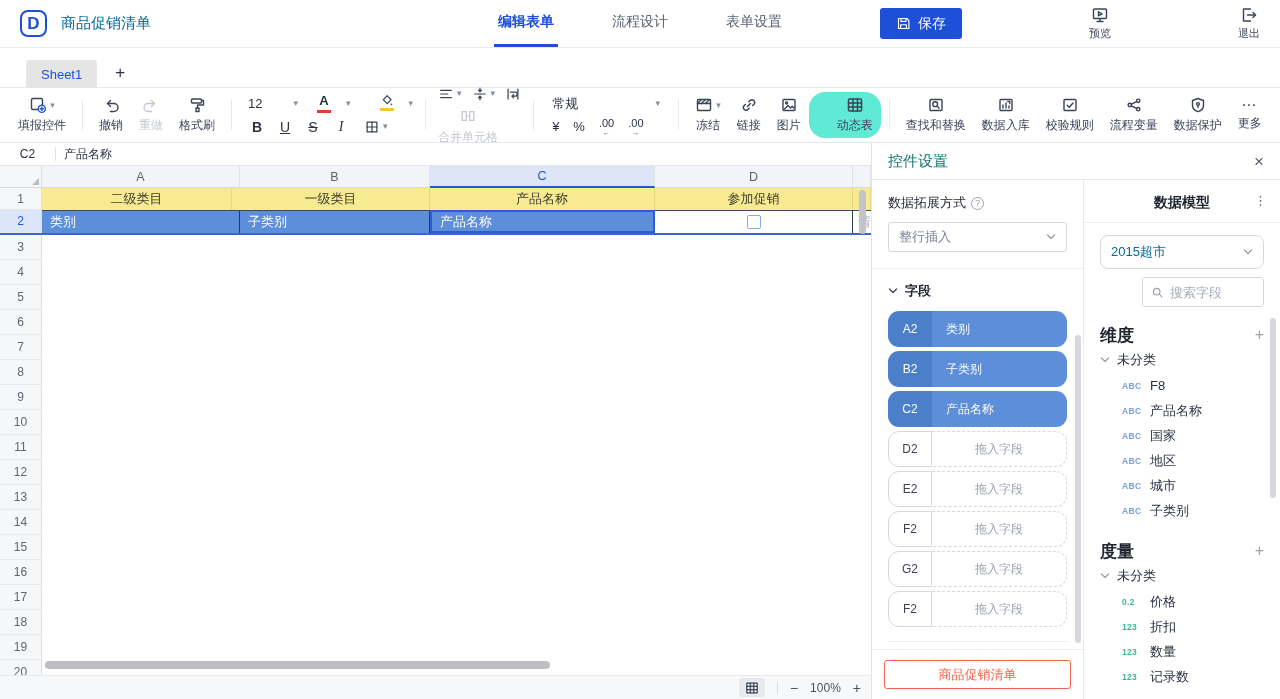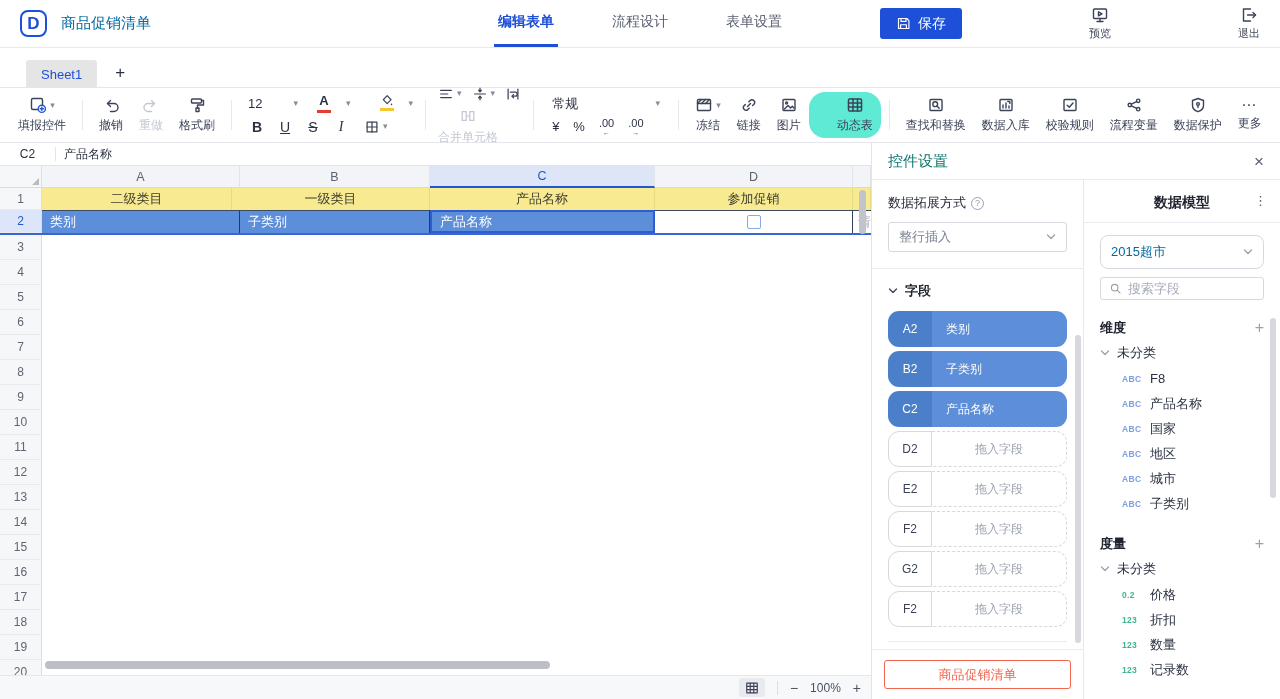--- a/index.html
+++ b/index.html
@@ -141,25 +141,25 @@
   .removebtn { width:100%; height:29px; background:#fff; border:1px solid #f2654e; border-radius:3px; color:#f2654e; font-size:13px; cursor:pointer; }
 
   .mcol { flex:1; padding:10px 16px 0; position:relative; overflow:hidden; }
   .m-header { display:flex; align-items:center; height:26px; position:relative; justify-content:center; }
   .m-title { font-size:14px; font-weight:bold; color:#1f2430; }
   .kebab { position:absolute; right:-4px; top:3px; color:#5a6170; font-size:13px; letter-spacing:1px; cursor:pointer; }
   .kebab::before { content:"⋮"; }
   .m-div { height:1px; background:#ebecf0; margin:6px -16px 0; }
   .m-select { margin-top:12px; height:28px; border:1px solid #d7d9e0; border-radius:8px; display:flex; align-items:center;
     justify-content:space-between; padding:16px 10px; font-size:13px; color:#0369a1; cursor:pointer; }
-  .m-search { margin-top:8px; height:23px; border:1px solid #d7d9e0; border-radius:3px; display:flex; align-items:center; padding:0 8px; gap:6px; }
+  .m-search { margin-top:8px; height:30px; border:1px solid #d7d9e0; border-radius:3px; display:flex; align-items:center; padding:0 8px; gap:6px;margin-left:42px; }
   .m-search input { border:none; outline:none; flex:1; font-size:13px; color:#454b59; width:100%; font-family:inherit; }
   .m-search input::placeholder { color:#a6abb8; }
   .m-sechead { display:flex; align-items:center; justify-content:space-between; margin-top:16px; height:24px; }
-  .m-sectitle { font-size:13px; font-weight:bold; color:#1f2430; }
+  .m-sectitle { font-size:17px; font-weight:bold; color:#1f2430; }
   .m-plus { color:#9ba0ac; font-size:16px; line-height:1; cursor:pointer; }
   .m-plus::before { content:"+"; }
   .m-group { display:flex; align-items:center; gap:7px; height:26px; font-size:13px; color:#2a3140; cursor:pointer; }
   .m-item { display:flex; align-items:center; height:25px; padding-left:22px; gap:6px; cursor:grab; }
   .m-badge { width:22px; font-size:8.5px; font-weight:bold; letter-spacing:.3px; }
   .dimlist .m-badge { color:#7b9fe0; }
   .mealist .m-badge { color:#3bb78f; }
   .m-ilabel { font-size:13px; color:#2a3140; }
   .mthumb { position:absolute; right:4px; top:138px; width:6px; height:180px; background:#d7d8dd; border-radius:3px; }
 </style>

